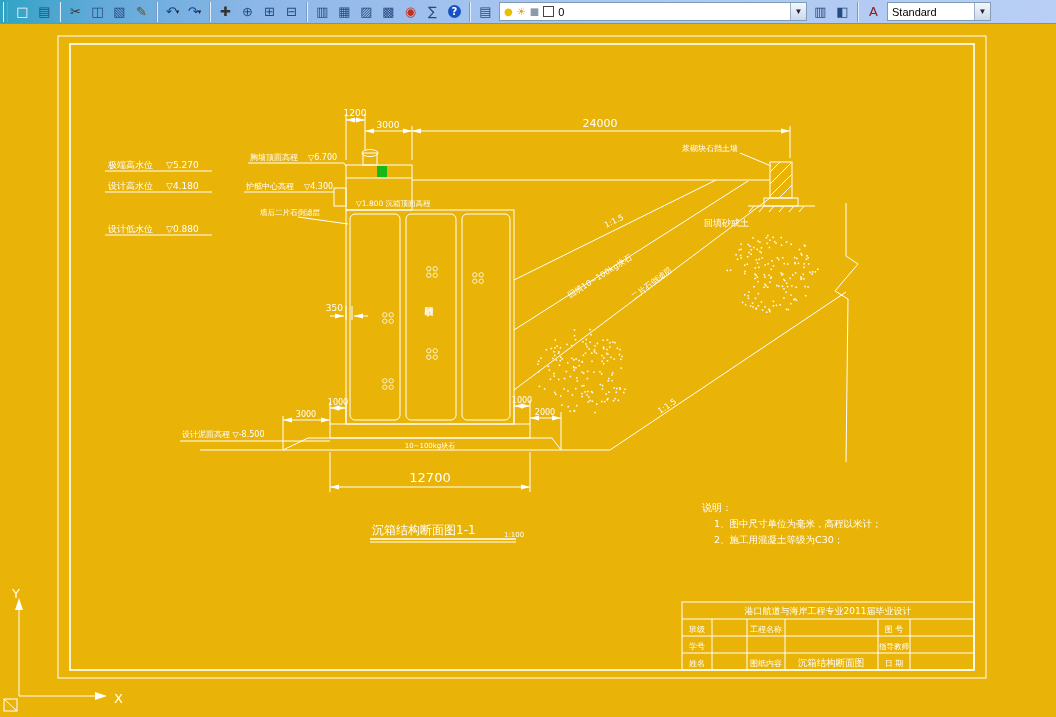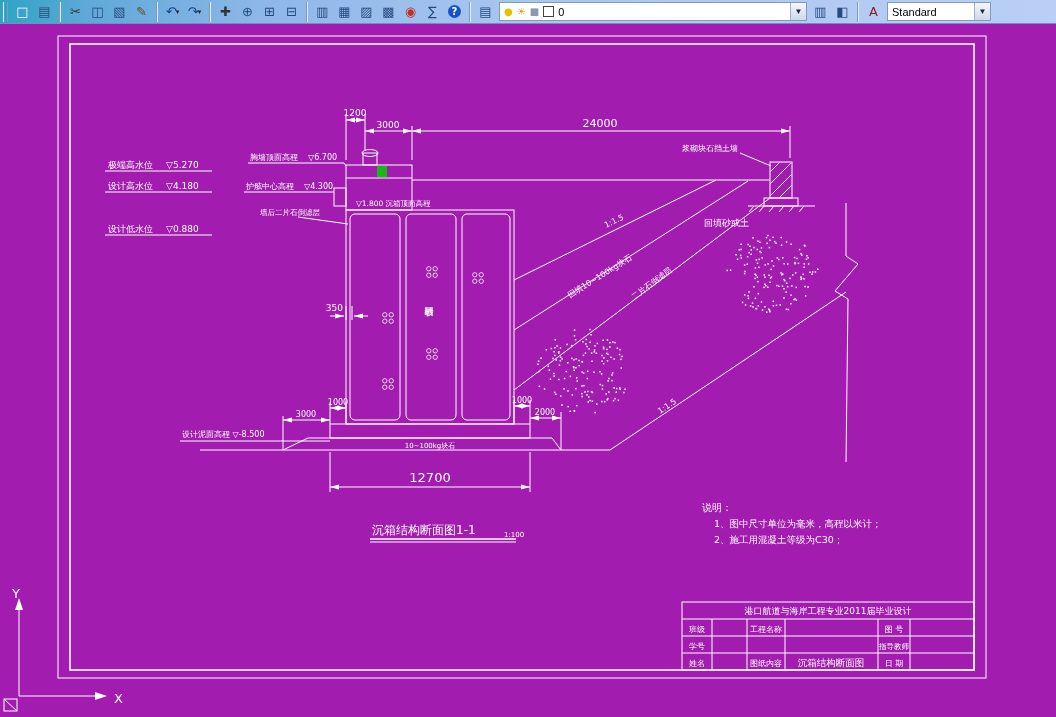--- a/index.html
+++ b/index.html
@@ -21,21 +21,21 @@
     font-size:11px;color:#000;padding-left:4px;gap:4px;box-sizing:border-box;}
   .combo.layer{width:308px;margin:0 2px;}
   .combo.style{width:104px;margin:5px 2px;}
   .combo .licon{font-size:10px;line-height:10px;font-family:"DejaVu Sans",sans-serif;}
   .combo .swatch{width:9px;height:9px;border:1px solid #444;background:#fff;display:inline-block;}
   .combo .val{font-size:11px;}
   .combo .arrow{margin-left:auto;width:15px;height:17px;background:linear-gradient(#f4f8fd,#cdd8ea);
     border-left:1px solid #9cb0cc;display:flex;align-items:center;justify-content:center;
     font-size:8px;color:#223;}
   
-  .canvas{position:absolute;top:24px;left:0;width:1056px;height:693px;background:#a21caf;}
+  .canvas{position:absolute;top:24px;left:0;width:1056px;height:693px;background:#eab308;}
   svg text{font-family:"DejaVu Sans","Liberation Sans",sans-serif;fill:#ffffff;}
   .ln{stroke:#fff;stroke-width:1;fill:none;}
   .thick{stroke-width:1.6;}
 </style>
 </head>
 <body>
 
 <div class="toolbar">
   <div class="tb-items">
       <div class="grip"></div>

